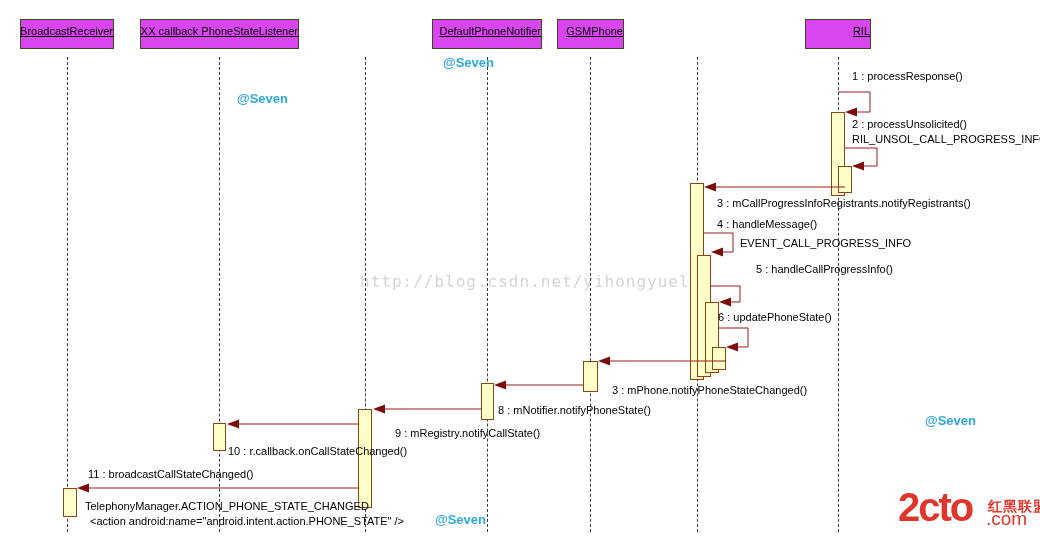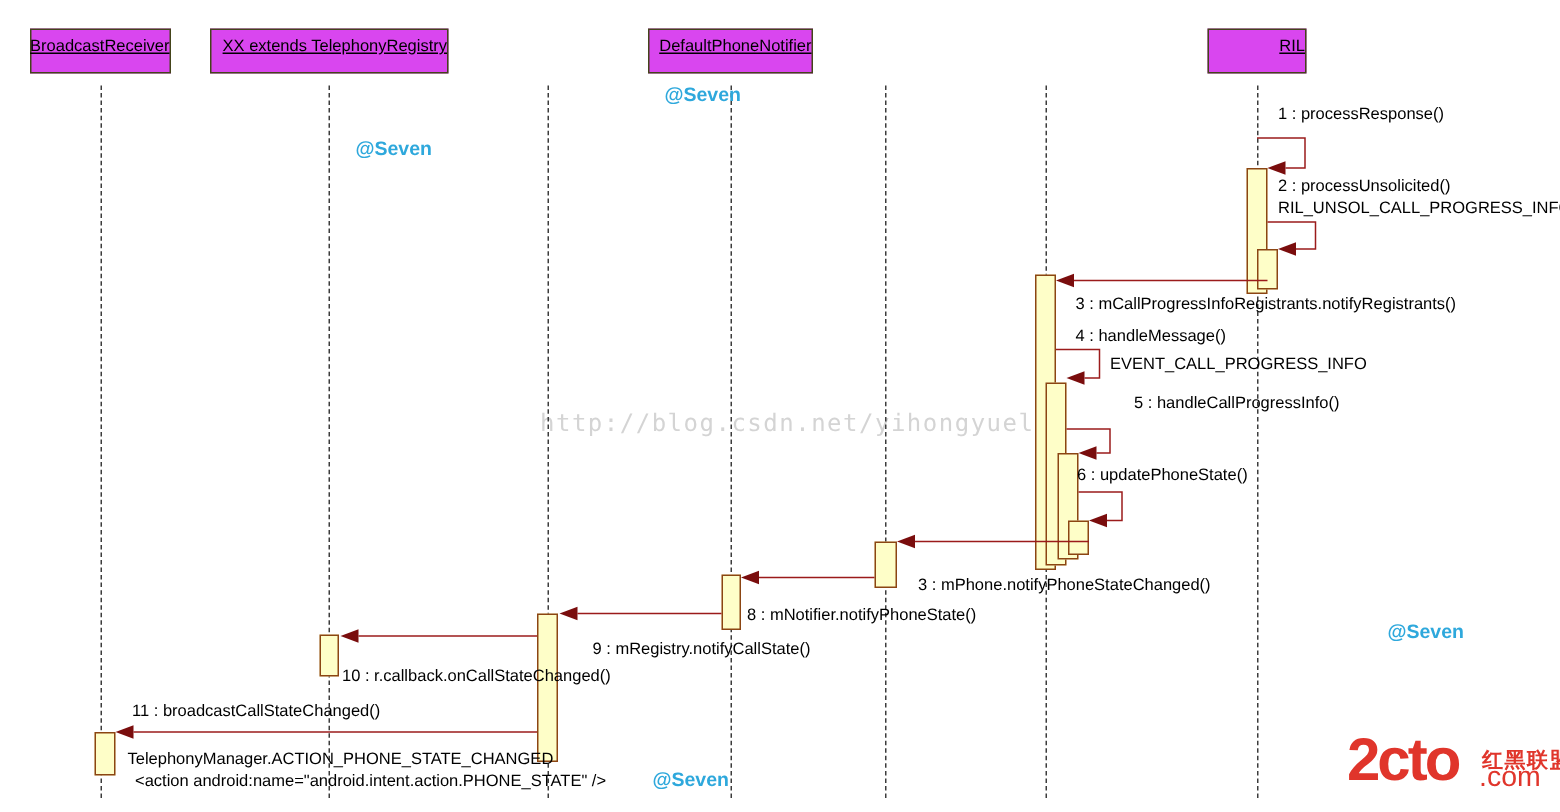--- a/index.html
+++ b/index.html
@@ -67,24 +67,27 @@
   <div class="lifeline" style="left:365px;top:57px;height:475px;"></div>
   <div class="lifeline" style="left:487px;top:57px;height:475px;"></div>
   <div class="lifeline" style="left:590px;top:57px;height:475px;"></div>
   <div class="lifeline" style="left:697px;top:57px;height:475px;"></div>
   <div class="lifeline" style="left:838px;top:57px;height:475px;"></div>
 
   <div class="pbox" style="left:20px;width:94px;">
       <span>BroadcastReceiver</span>
     </div>
   <div class="pbox" style="left:140px;width:159px;">
-      <span>XX extends TelephonyRegistry</span>
+      <span>XX callback PhoneStateListener</span>
     </div>
   <div class="pbox" style="left:432px;width:110px;">
       <span>DefaultPhoneNotifier</span>
+    </div>
+  <div class="pbox" style="left:557px;width:67px;">
+      <span>GSMPhone</span>
     </div>
   <div class="pbox" style="left:805px;width:66px;">
       <span>RIL</span>
     </div>
 
   <div class="act" style="left:831px;top:112px;width:14px;height:84px;"></div>
   <div class="act" style="left:838px;top:166px;width:14px;height:27px;"></div>
   <div class="act" style="left:690px;top:183px;width:14px;height:197px;"></div>
   <div class="act" style="left:697px;top:255px;width:14px;height:122px;"></div>
   <div class="act" style="left:705px;top:302px;width:14px;height:71px;"></div>

